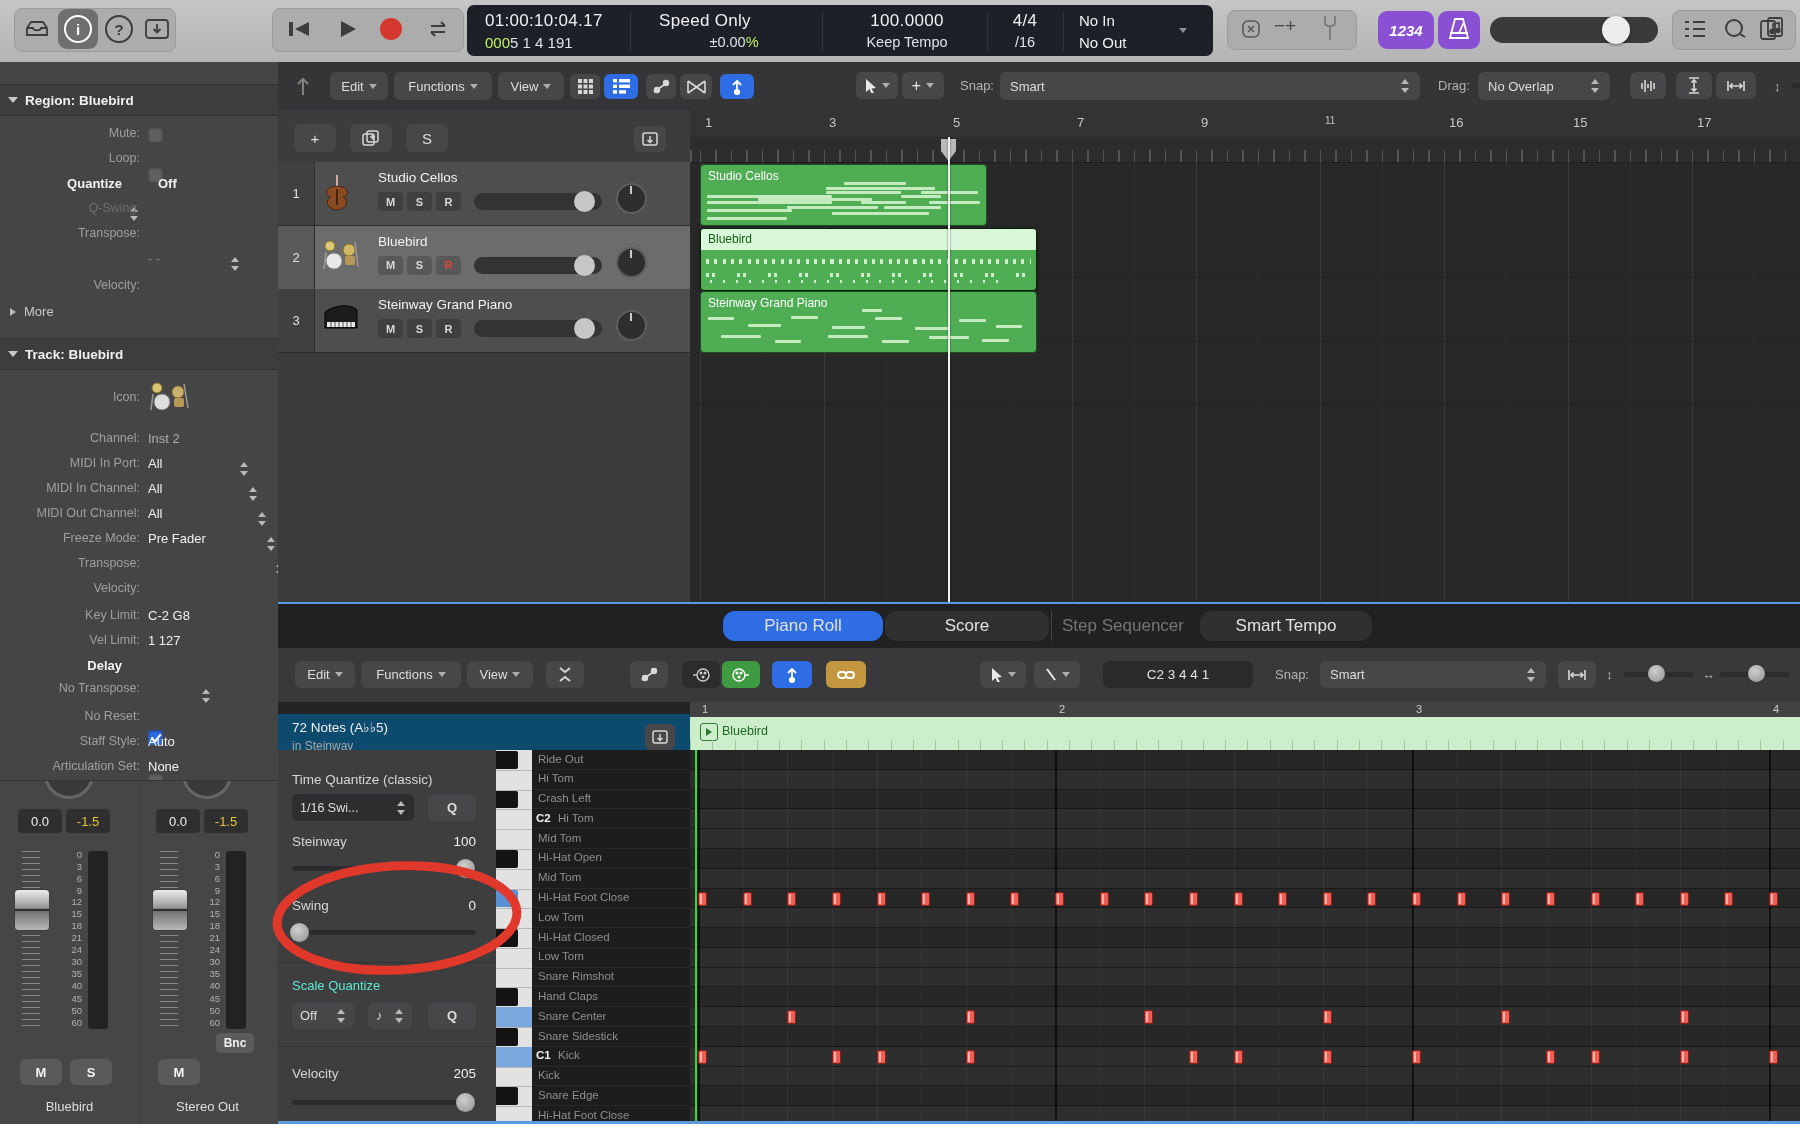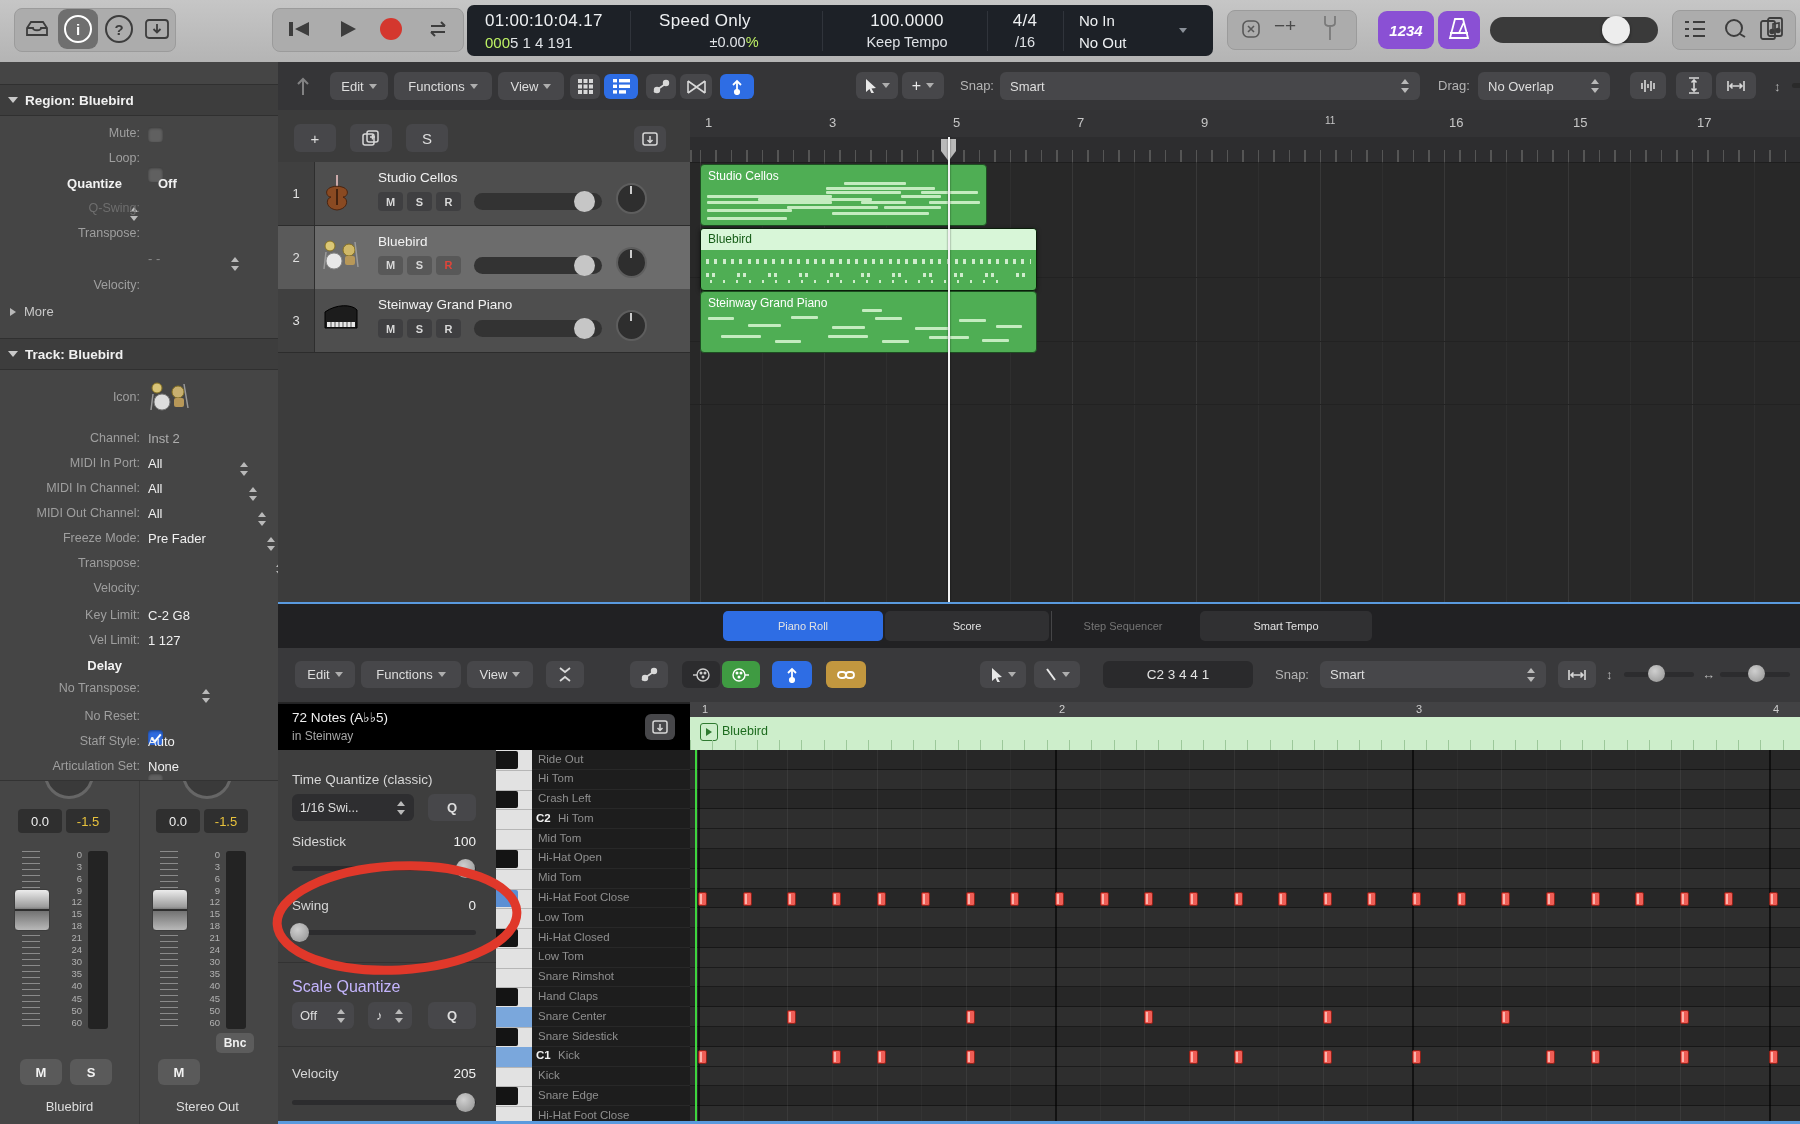--- a/index.html
+++ b/index.html
@@ -33,21 +33,21 @@
   .disc{width:0;height:0;border-top:5px solid transparent;border-bottom:5px solid transparent;border-left:6px solid #c9c9c9;margin:0 9px 0 10px}
   .disc.open{transform:rotate(90deg)}
   .ilabel{position:absolute;left:0;width:140px;text-align:right;font-size:12.5px;color:#9f9f9f;white-space:nowrap}
   .ival{position:absolute;left:148px;font-size:13px;color:#f0f0f0;white-space:nowrap}
   
   .mbtn{background:#3f3f41;border-radius:4px;color:#d8d8d8;font-size:11px;font-weight:bold;display:flex;align-items:center;justify-content:center}
   
   .region{position:absolute;background:#4fae54;border:1px solid #1e4f22;border-radius:4px;overflow:hidden}
   .rseg{position:absolute;height:3px;background:#c4ecc0;border-radius:1px}
   
-  .tab{border-radius:5px;font-size:11px;color:#e2e2e2;display:flex;align-items:center;justify-content:center}
+  .tab{border-radius:12px;font-size:17px;color:#e2e2e2;display:flex;align-items:center;justify-content:center}
   .noteblk{position:absolute;width:9px;height:14px;background:#ef5d55;border:1.5px solid #8c2018;border-radius:2px;box-sizing:border-box}
   .noteblk:after{content:"";position:absolute;left:1px;top:1px;bottom:1px;width:2px;background:#ffc9c2;opacity:.8}
   .pslider{background:#2c2c2e;border-radius:3px;height:5px;position:absolute}
   .pknob{position:absolute;width:19px;height:19px;border-radius:50%;background:radial-gradient(circle at 40% 35%,#cfcfcf,#8f8f8f)}
   svg{display:block}
 </style>
 </head>
 <body>
 
 <div id="topbar" class="abs">
@@ -582,50 +582,50 @@
     <div class="abs" style="left:1328px;top:19px;color:#b8b8b8;font-size:13px">↕</div>
     <div class="abs pslider" style="left:1346px;top:24px;width:70px">
         <div class="pknob" style="left:24px;top:-7px;width:17px;height:17px"></div>
       </div>
     <div class="abs" style="left:1424px;top:19px;color:#b8b8b8;font-size:13px">↔</div>
     <div class="abs pslider" style="left:1442px;top:24px;width:70px">
         <div class="pknob" style="left:28px;top:-7px;width:17px;height:17px"></div>
       </div>
   </div>
 
-  <div class="abs" style="left:0;top:100px;width:412px;height:48px;background:#000000;border-bottom:1px solid #2e2e2e">
+  <div class="abs" style="left:0;top:110px;width:412px;height:48px;background:#0c4a6e;border-bottom:1px solid #2e2e2e">
     <div class="abs" style="left:14px;top:5px;font-size:13.5px;color:#f0f0f0">72 Notes (A♭♭5)</div>
     <div class="abs" style="left:14px;top:25px;font-size:12px;color:#a6a6a6">in Steinway</div>
     <div class="abs dbtn" style="left:367px;top:10px;width:30px;height:26px">
       <svg width="16" height="14" viewBox="0 0 16 14" stroke="#d8d8d8" stroke-width="1.5" fill="none">
           <rect x="1" y="1" width="14" height="12" rx="2"></rect>
           <path d="M8 4 V10 M5.5 8 L8 10.5 L10.5 8"></path>
         </svg>
       </div>
   </div>
 
   <div id="qpanel" class="abs" style="left:0;top:146px;width:218px;height:376px;background:#3e3e3e;border-right:1px solid #2c2c2c">
     <div class="abs" style="left:14px;top:22px;font-size:13.5px;color:#d6d6d6">Time Quantize (classic)</div>
     <div class="abs dbtn" style="left:14px;top:44px;width:122px;height:27px;justify-content:space-between;padding:0 8px;box-sizing:border-box;background:#2e2e30">
       <span style="font-size:12.5px">1/16 Swi...</span>
         <span class="stp"></span>
       </div>
     <div class="abs dbtn" style="left:150px;top:44px;width:48px;height:27px;font-weight:bold">Q</div>
-    <div class="abs" style="left:14px;top:84px;font-size:13.5px;color:#d6d6d6">Sidestick</div>
+    <div class="abs" style="left:14px;top:84px;font-size:13.5px;color:#d6d6d6">Steinway</div>
     <div class="abs" style="left:140px;top:84px;width:58px;text-align:right;font-size:13.5px;color:#f0f0f0">100</div>
     <div class="abs pslider" style="left:14px;top:116px;width:184px">
         <div class="pknob" style="left:164px;top:-7px"></div>
       </div>
     <div class="abs" style="left:14px;top:148px;font-size:13.5px;color:#d6d6d6">Swing</div>
     <div class="abs" style="left:140px;top:148px;width:58px;text-align:right;font-size:13.5px;color:#f0f0f0">0</div>
     <div class="abs pslider" style="left:14px;top:180px;width:184px">
         <div class="pknob" style="left:-2px;top:-7px"></div>
       </div>
     <div class="abs" style="left:0;top:212px;width:218px;height:1px;background:#323232"></div>
-    <div class="abs" style="left:14px;top:228px;font-size:16px;color:#c4b5fd">Scale Quantize</div>
+    <div class="abs" style="left:14px;top:228px;font-size:13px;color:#5eead4">Scale Quantize</div>
     <div class="abs dbtn" style="left:14px;top:252px;width:62px;height:27px;justify-content:space-between;padding:0 8px;box-sizing:border-box">
       <span>Off</span>
         <span class="stp"></span>
       </div>
     <div class="abs dbtn" style="left:90px;top:252px;width:44px;height:27px;justify-content:space-between;padding:0 8px;box-sizing:border-box">
       <span>♪</span>
         <span class="stp"></span>
       </div>
     <div class="abs dbtn" style="left:150px;top:252px;width:48px;height:27px;font-weight:bold">Q</div>
     <div class="abs" style="left:0;top:296px;width:218px;height:1px;background:#323232"></div>

